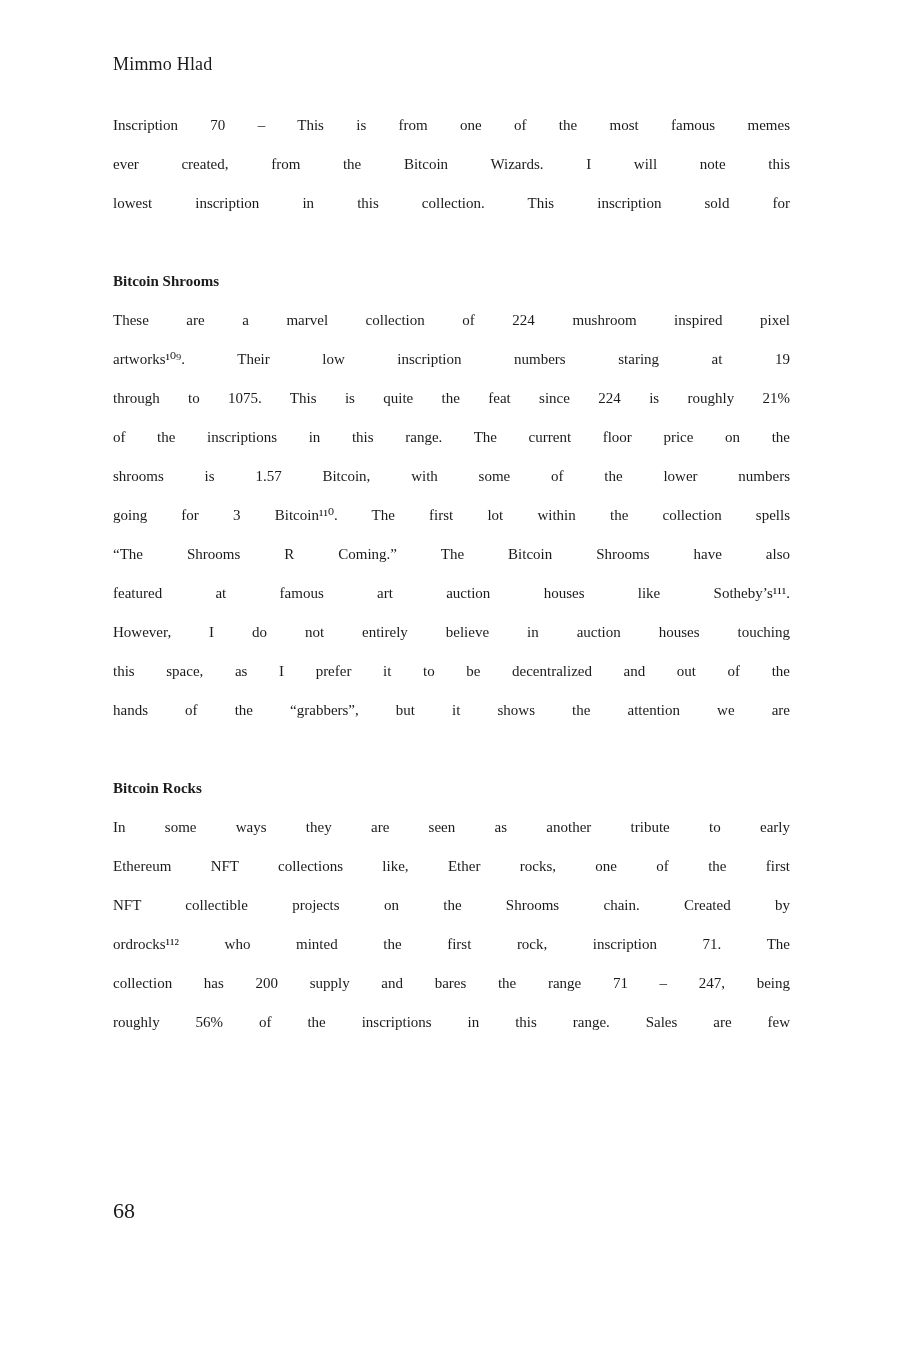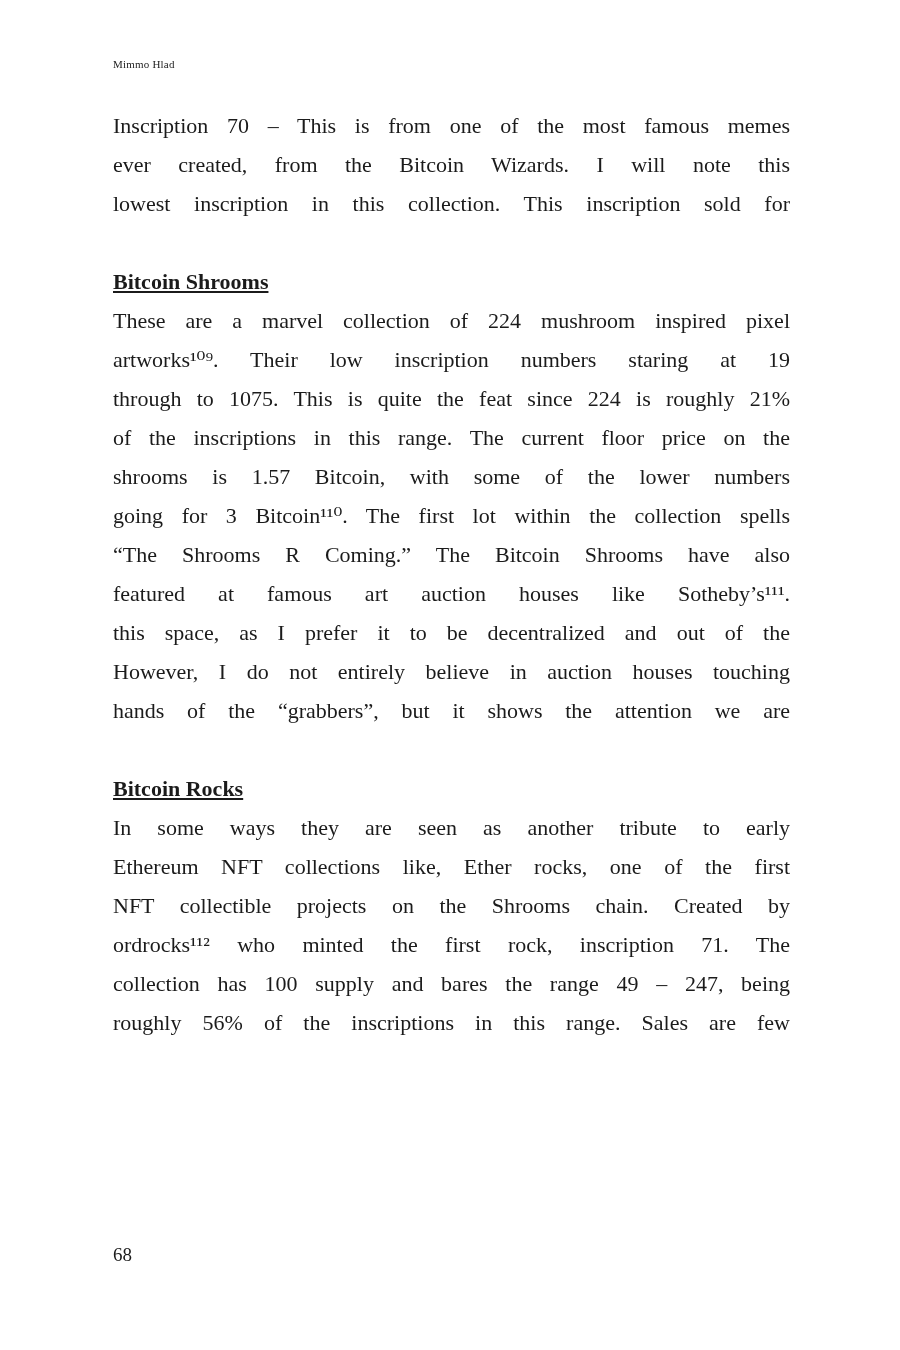--- a/index.html
+++ b/index.html
@@ -9,53 +9,52 @@
     height: 1350px;
     background: #ffffff;
     overflow: hidden;
     font-family: "Liberation Serif", "DejaVu Serif", serif;
     color: #1b1b1b;
   }
   .running-header {
     position: absolute;
     left: 113px;
     top: 54px;
-    font-size: 11px;
+    font-size: 18px;
     line-height: 20px;
     letter-spacing: 0.2px;
   }
   .content {
     position: absolute;
     left: 113px;
     top: 106px;
     width: 677px;
-    font-size: 22px;
+    font-size: 15px;
     line-height: 39px;
   }
   .line {
     text-align: justify;
     text-align-last: justify;
     white-space: normal;
   }
   .line.para-end {
     text-align: left;
     text-align-last: auto;
   }
   .heading {
     font-weight: bold;
     text-align: left;
     line-height: 39px;
-    text-decoration: underline;
   }
   .spacer { height: 39px; }
   .page-number {
     position: absolute;
     left: 113px;
-    top: 1244px;
-    font-size: 19px;
+    top: 1200px;
+    font-size: 22px;
     line-height: 22px;
   }
 </style>
 </head>
 <body>
 
 <div class="page">
 
   <div class="running-header">Mimmo Hlad</div>
 
@@ -70,32 +69,32 @@
     <div class="heading">Bitcoin Shrooms</div>
 
     <div class="line">These are a marvel collection of 224 mushroom inspired pixel</div>
     <div class="line">artworks¹⁰⁹. Their low inscription numbers staring at 19</div>
     <div class="line">through to 1075. This is quite the feat since 224 is roughly 21%</div>
     <div class="line">of the inscriptions in this range. The current floor price on the</div>
     <div class="line">shrooms is 1.57 Bitcoin, with some of the lower numbers</div>
     <div class="line">going for 3 Bitcoin¹¹⁰. The first lot within the collection spells</div>
     <div class="line">“The Shrooms R Coming.” The Bitcoin Shrooms have also</div>
     <div class="line">featured at famous art auction houses like Sotheby’s¹¹¹.</div>
+    <div class="line">However, I do not entirely believe in auction houses touching</div>
     <div class="line">this space, as I prefer it to be decentralized and out of the</div>
-    <div class="line">However, I do not entirely believe in auction houses touching</div>
     <div class="line">hands of the “grabbers”, but it shows the attention we are</div>
 
     <div class="spacer"></div>
 
     <div class="heading">Bitcoin Rocks</div>
 
     <div class="line">In some ways they are seen as another tribute to early</div>
     <div class="line">Ethereum NFT collections like, Ether rocks, one of the first</div>
     <div class="line">NFT collectible projects on the Shrooms chain. Created by</div>
     <div class="line">ordrocks¹¹² who minted the first rock, inscription 71. The</div>
-    <div class="line">collection has 100 supply and bares the range 49 – 247, being</div>
+    <div class="line">collection has 200 supply and bares the range 71 – 247, being</div>
     <div class="line">roughly 56% of the inscriptions in this range. Sales are few</div>
 
   </div>
 
   <div class="page-number">68</div>
 
 </div>
 
 </body></html>

